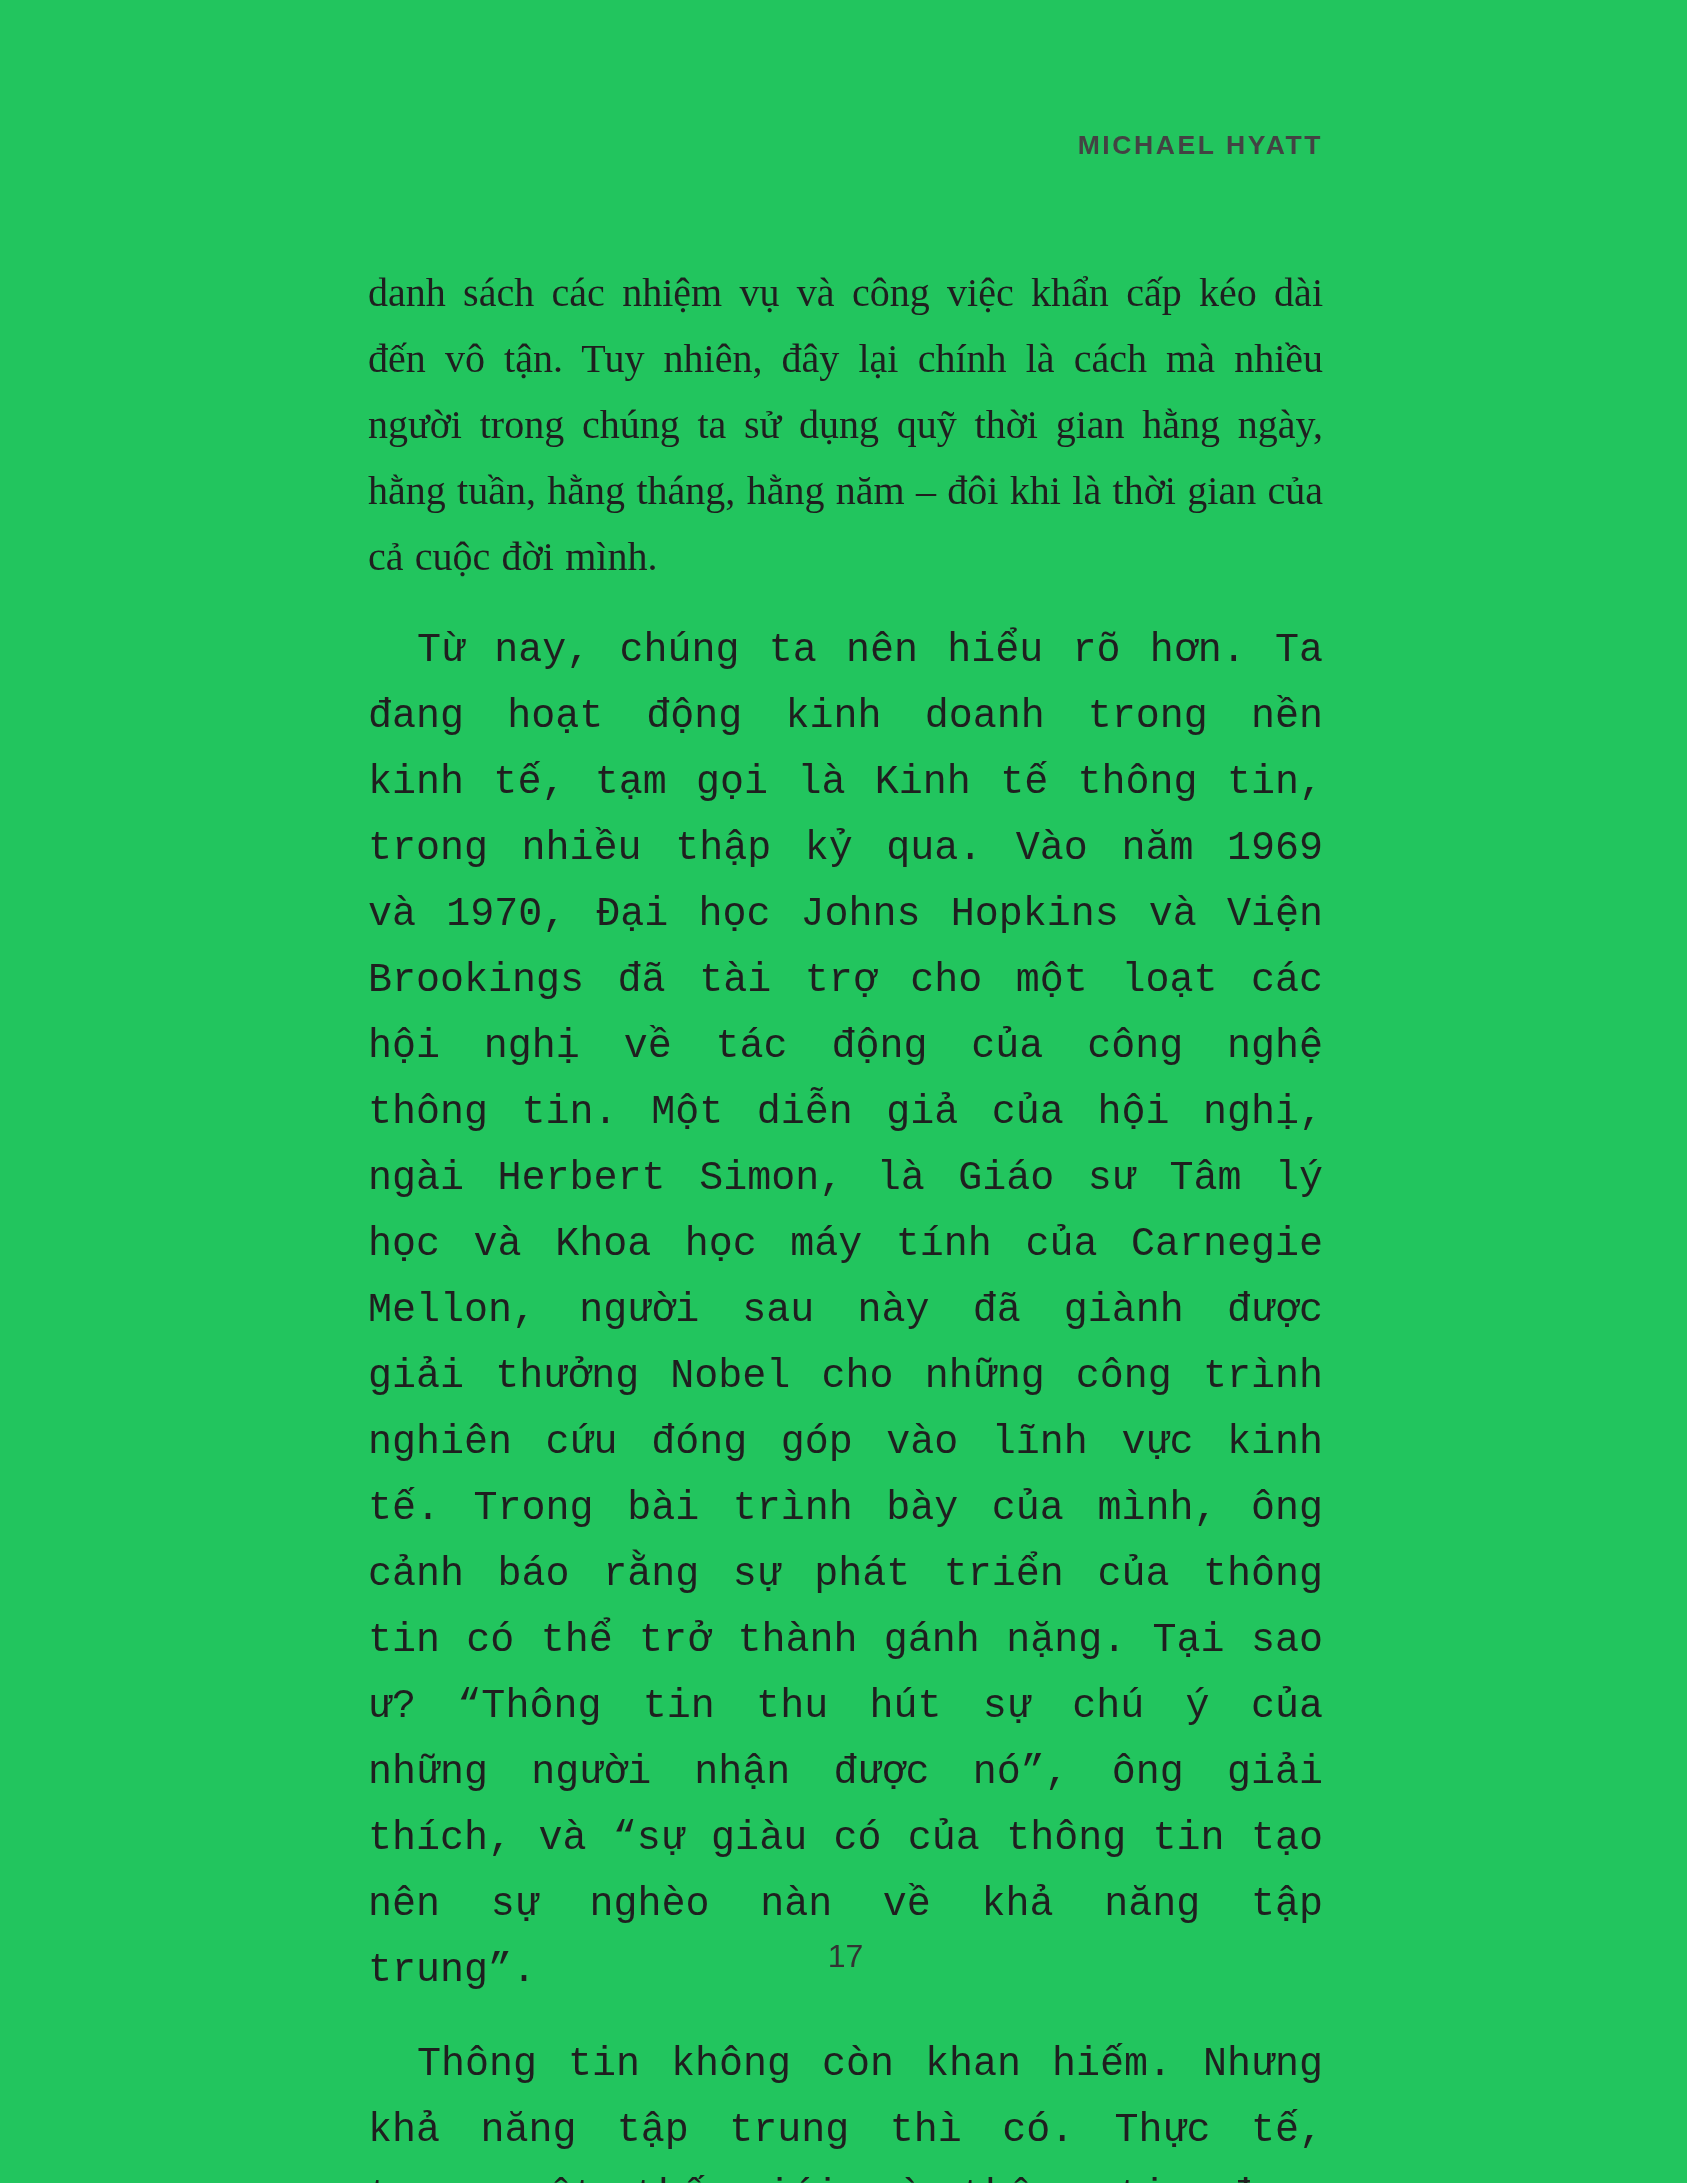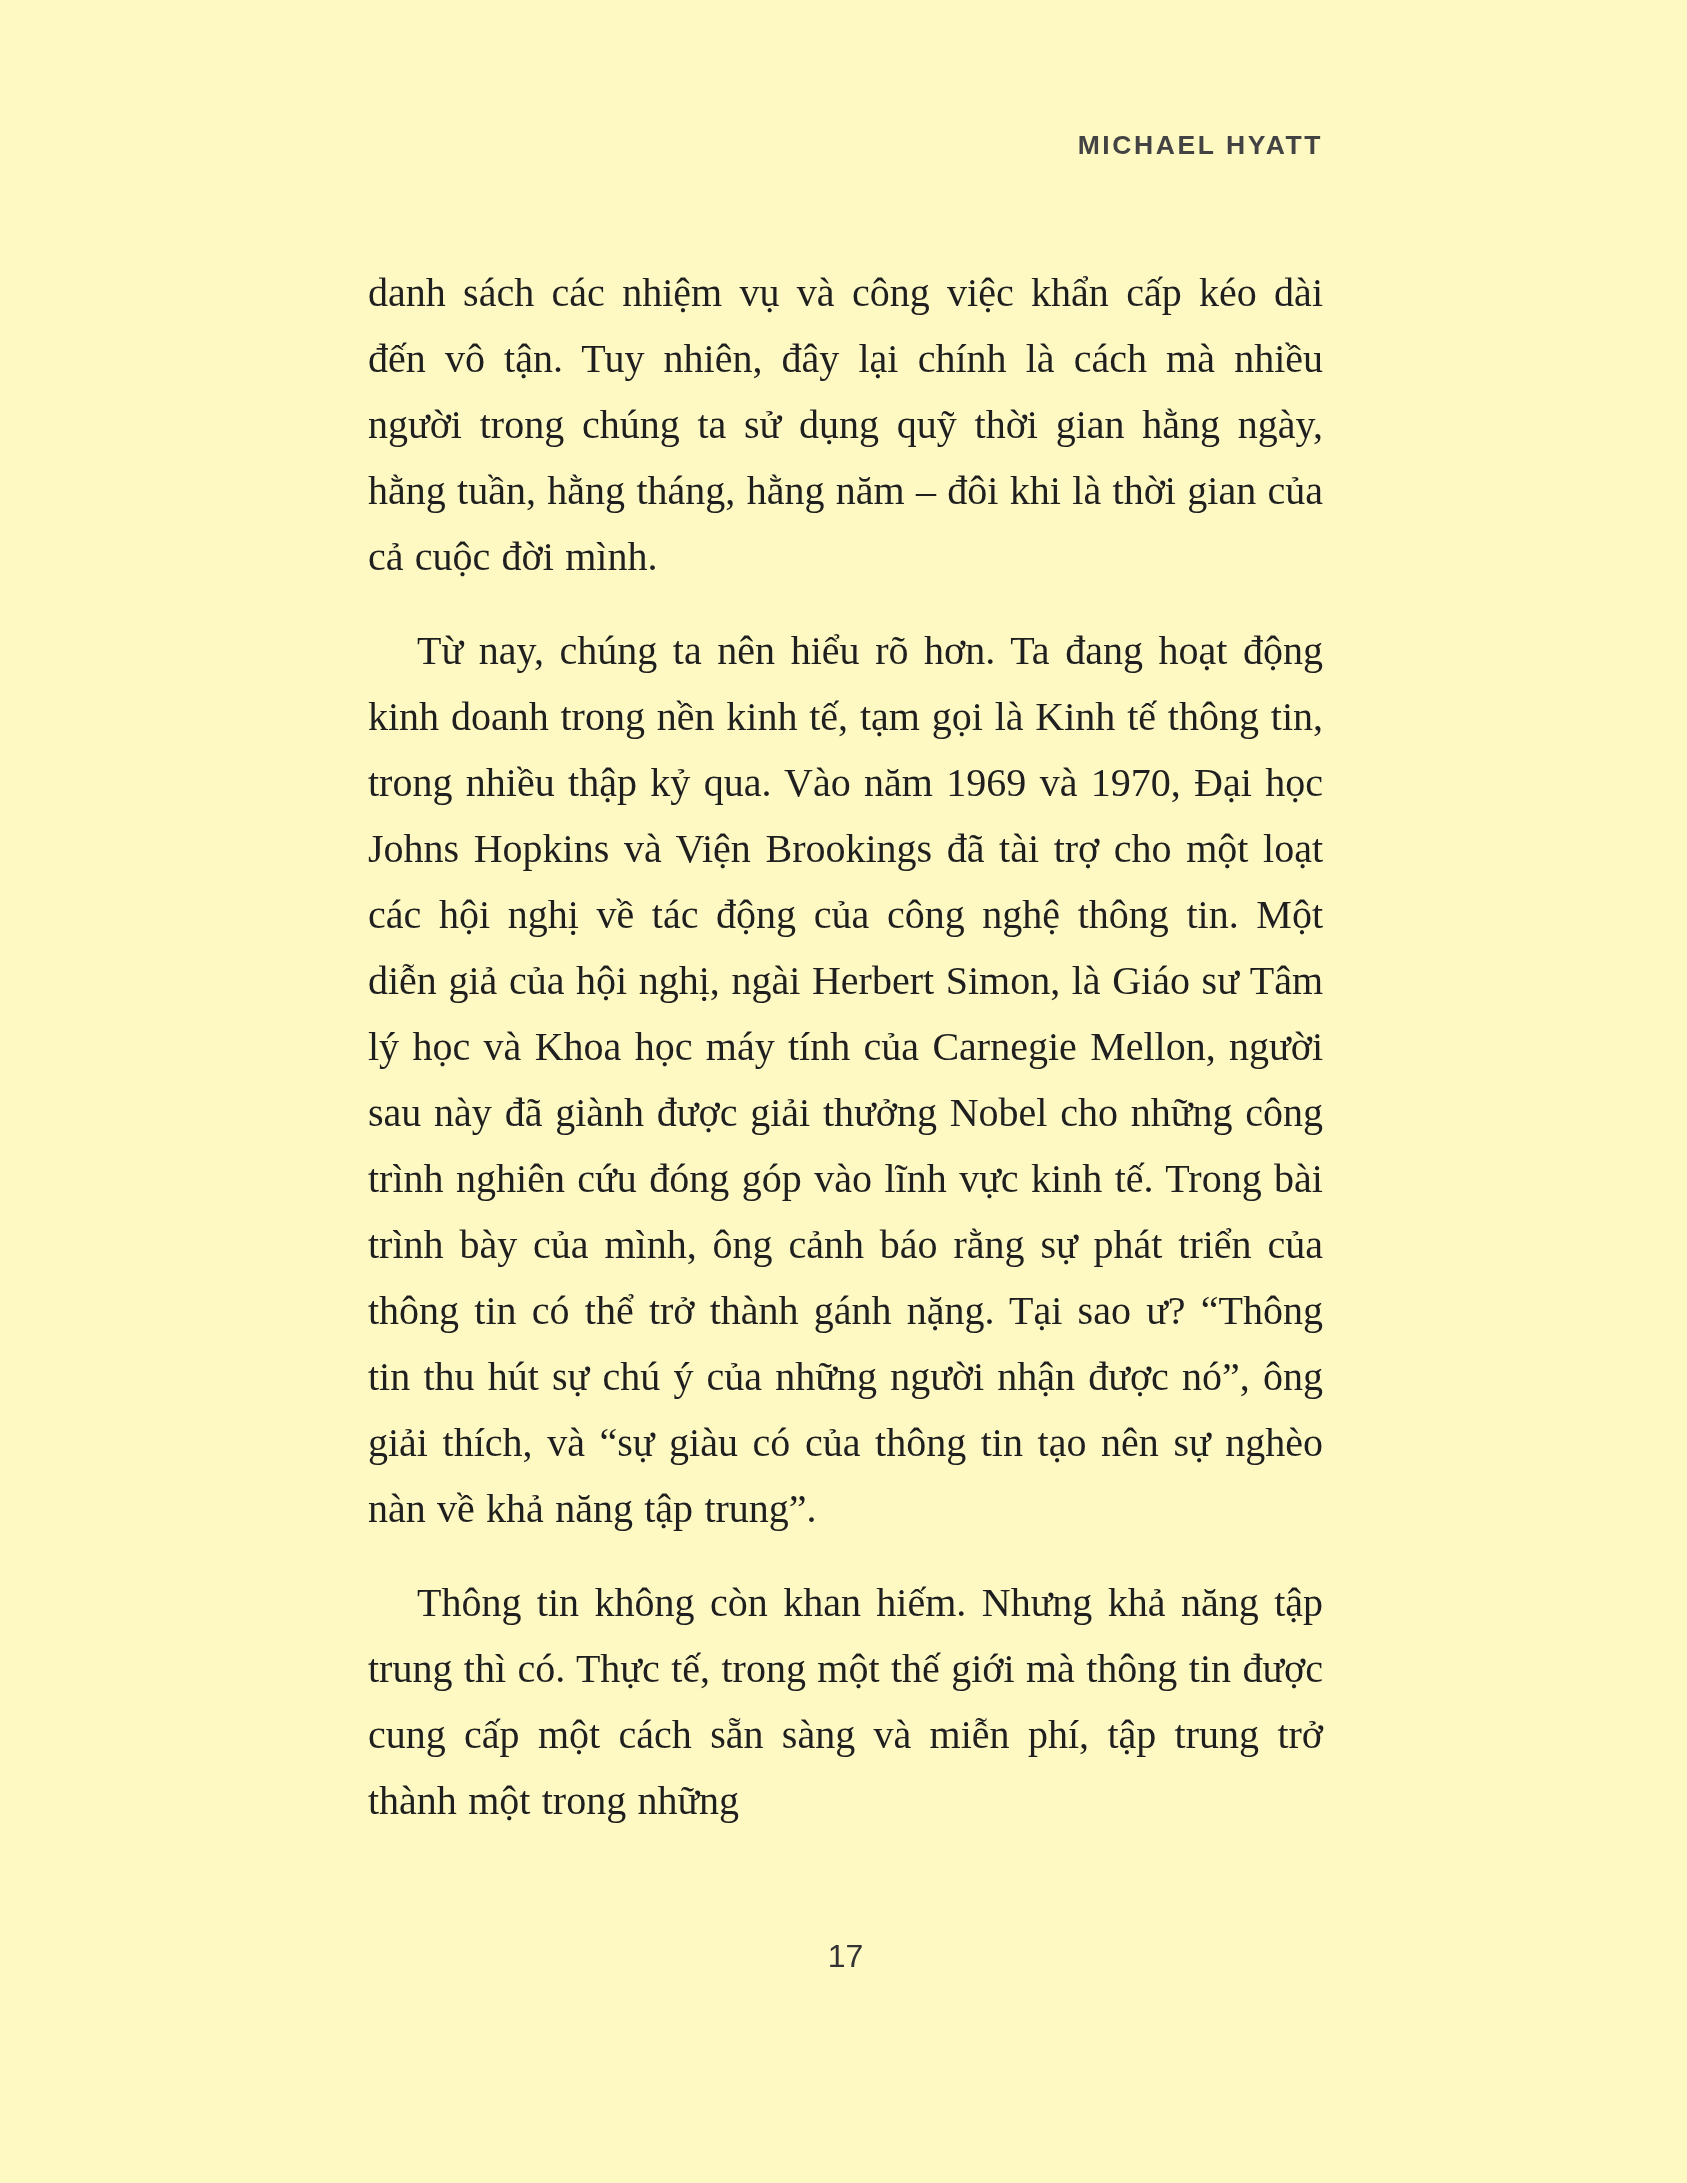--- a/index.html
+++ b/index.html
@@ -4,21 +4,21 @@
 <style>
   html, body {
     margin: 0;
     padding: 0;
     background: #ffffff;
   }
   .page {
     position: relative;
     width: 1687px;
     height: 2183px;
-    background: #fef9c3;
+    background: #22c55e;
     font-family: "Liberation Serif", serif;
     color: #1f1f1f;
     overflow: hidden;
   }
   .text-block {
     position: absolute;
     left: 368px;
     top: 130px;
     width: 955px;
   }
@@ -33,20 +33,21 @@
   }
   .body-text p {
     font-size: 40px;
     line-height: 66px;
     text-align: justify;
     margin: 0 0 28px 0;
     word-spacing: 1.3px;
   }
   .body-text p.indent {
     text-indent: 49px;
+    font-family: Liberation Mono, monospace;
   }
   .page-number {
     position: absolute;
     left: 368px;
     top: 1938px;
     width: 955px;
     text-align: center;
     font-family: "Liberation Sans", sans-serif;
     font-size: 32px;
     color: #333333;

